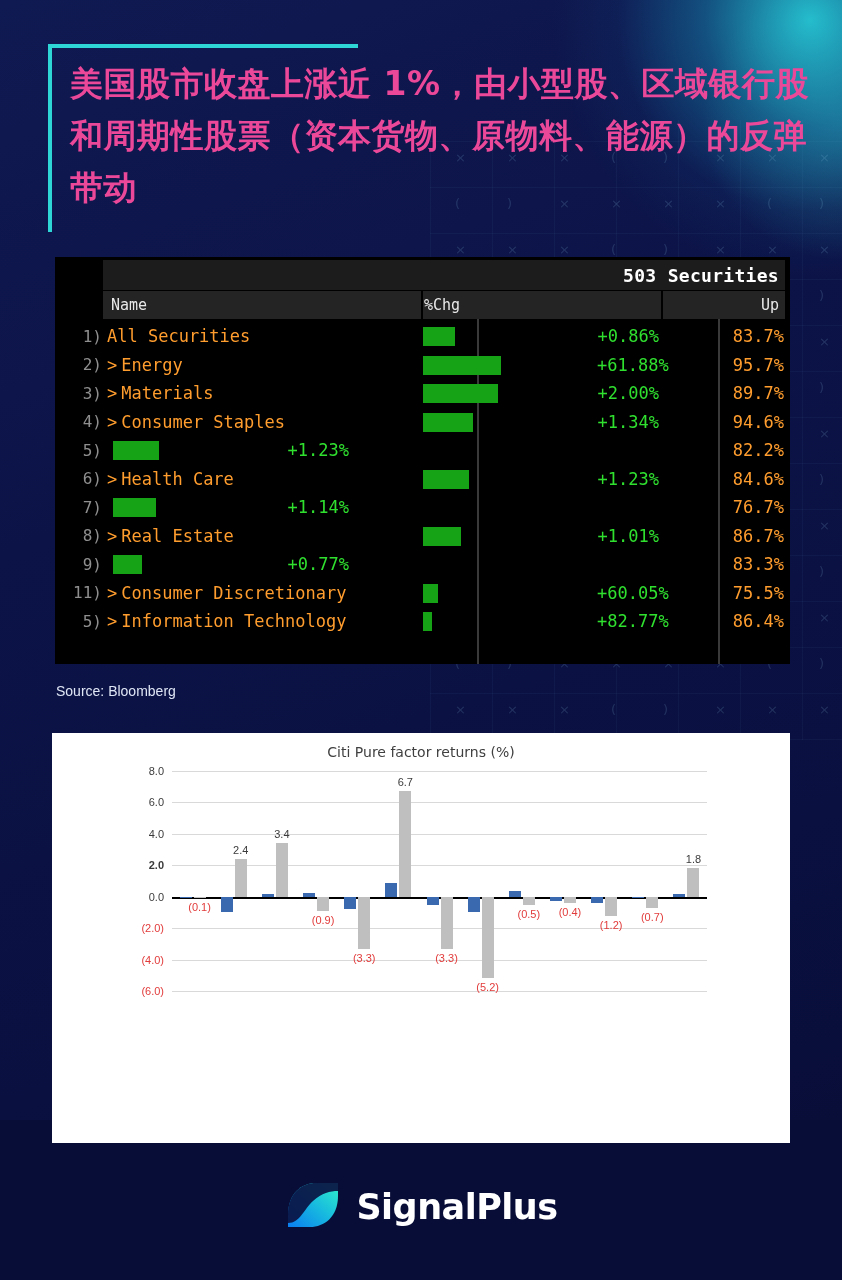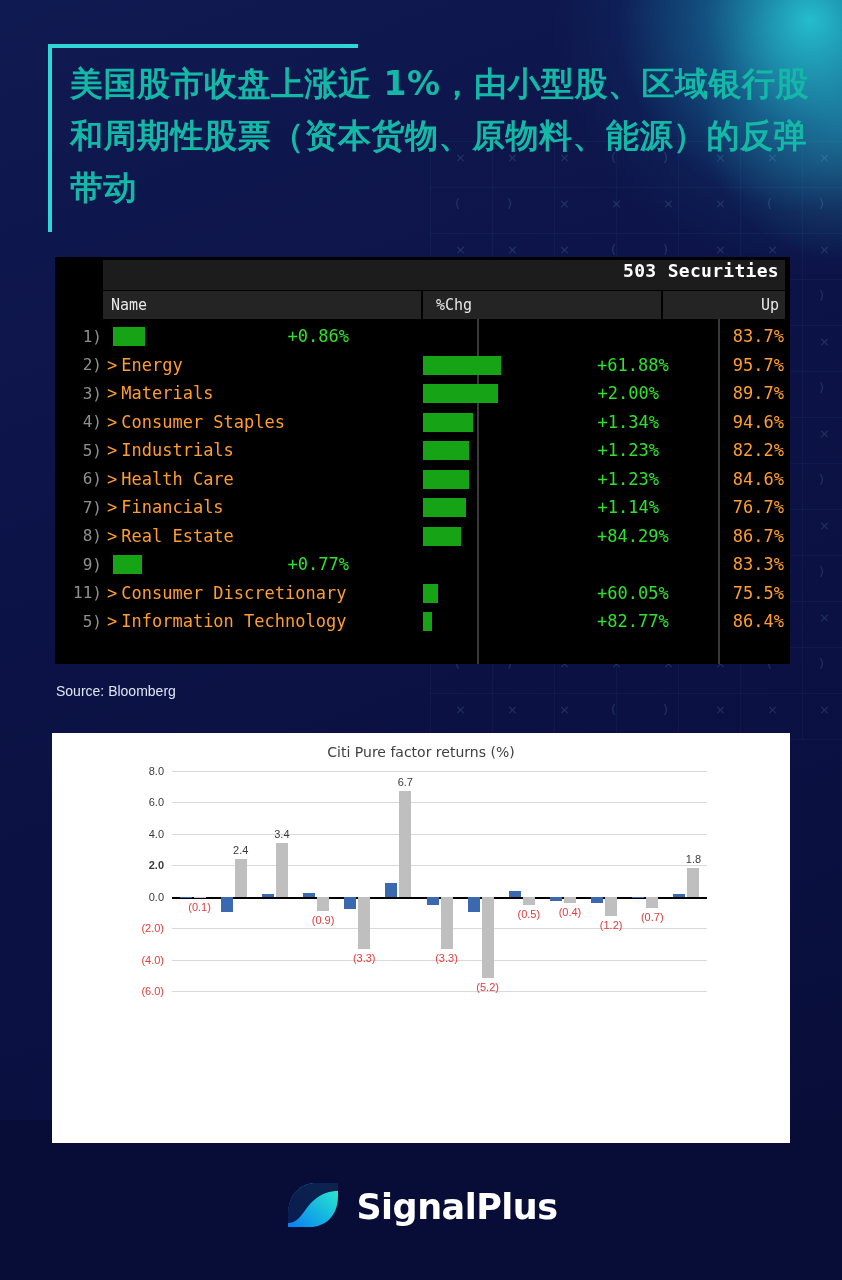--- a/index.html
+++ b/index.html
@@ -53,21 +53,21 @@
     position: absolute;
     left: 48px; top: 44px;
     width: 4px; height: 188px;
     background: #2fd6d6;
   }
   .title-text {
     position: absolute;
     left: 70px;
     top: 58px;
     width: 750px;
-    color: #14b8a6;
+    color: #ec4899;
     font-size: 33px;
     line-height: 1.58;
     font-weight: bold;
     letter-spacing: 0.5px;
     font-family: "DejaVu Sans", "Liberation Sans", sans-serif;
   }
 
   
   .bbg {
     position: absolute;
@@ -78,21 +78,21 @@
     background: #000000;
     font-family: "DejaVu Sans Mono", "Liberation Mono", monospace;
     overflow: hidden;
   }
   .bbg-topbar {
     position: absolute;
     left: 48px; top: 3px;
     width: 682px; height: 30px;
     background: #1c1c1c;
     display: flex;
-    align-items: flex-start;
+    align-items: center;
     justify-content: flex-end;
     padding-right: 6px;
   }
   .bbg-topbar-text {
     color: #ffffff;
     font-size: 18px;
     font-weight: bold;
     letter-spacing: 0.3px;
   }
   .bbg-hdr {
@@ -103,21 +103,21 @@
   }
   .bbg-hdr .cell {
     position: absolute;
     top: 0; height: 28px;
     color: #e8e8e8;
     font-size: 15px;
     display: flex;
     align-items: center;
   }
   .bbg-hdr .c-name { left: 8px; }
-  .bbg-hdr .c-chg  { right: 313px; margin-left: 12px; }
+  .bbg-hdr .c-chg  { right: 325px; margin-left: 12px; }
   .bbg-hdr .c-up   { right: 6px; }
   .bbg-hdr .div1 { position: absolute; left: 318px; top: 0; width: 2px; height: 28px; background: #000; }
   .bbg-hdr .div2 { position: absolute; left: 558px; top: 0; width: 2px; height: 28px; background: #000; }
 
   .bbg-rows {
     position: absolute;
     left: 0; top: 65px;
     width: 735px;
   }
   .bbg-row {
@@ -406,20 +406,21 @@
     <span class="div1"></span>
     <span class="div2"></span>
   </div>
 
   <div class="bbg-vline v1"></div>
   <div class="bbg-vline v2"></div>
 
   <div class="bbg-rows" id="bbg-rows">
       <div class="bbg-row">
         <span class="bbg-idx">1)</span>
+        <span class="bbg-name">All Securities</span>
         <span class="bbg-barcell">
           <span class="bbg-bar" style="width: 32.25px;"></span>
         </span>
         <span class="bbg-chg">+0.86%</span>
         <span class="bbg-up">83.7%</span>
       </div>
       <div class="bbg-row">
         <span class="bbg-idx">2)</span>
         <span class="bbg-name"><span class="arrow">&gt;</span>Energy</span>
         <span class="bbg-barcell">
@@ -441,52 +442,50 @@
         <span class="bbg-idx">4)</span>
         <span class="bbg-name"><span class="arrow">&gt;</span>Consumer Staples</span>
         <span class="bbg-barcell">
           <span class="bbg-bar" style="width: 50.25px;"></span>
         </span>
         <span class="bbg-chg">+1.34%</span>
         <span class="bbg-up">94.6%</span>
       </div>
       <div class="bbg-row">
         <span class="bbg-idx">5)</span>
-        <span class="bbg-name"><span class="arrow">&gt;</span>Industrials</span>
         <span class="bbg-barcell">
           <span class="bbg-bar" style="width: 46.125px;"></span>
         </span>
         <span class="bbg-chg">+1.23%</span>
         <span class="bbg-up">82.2%</span>
       </div>
       <div class="bbg-row">
         <span class="bbg-idx">6)</span>
         <span class="bbg-name"><span class="arrow">&gt;</span>Health Care</span>
         <span class="bbg-barcell">
           <span class="bbg-bar" style="width: 46.125px;"></span>
         </span>
         <span class="bbg-chg">+1.23%</span>
         <span class="bbg-up">84.6%</span>
       </div>
       <div class="bbg-row">
         <span class="bbg-idx">7)</span>
-        <span class="bbg-name"><span class="arrow">&gt;</span>Financials</span>
         <span class="bbg-barcell">
           <span class="bbg-bar" style="width: 42.75px;"></span>
         </span>
         <span class="bbg-chg">+1.14%</span>
         <span class="bbg-up">76.7%</span>
       </div>
       <div class="bbg-row">
         <span class="bbg-idx">8)</span>
         <span class="bbg-name"><span class="arrow">&gt;</span>Real Estate</span>
         <span class="bbg-barcell">
           <span class="bbg-bar" style="width: 37.875px;"></span>
         </span>
-        <span class="bbg-chg">+84.29%</span>
+        <span class="bbg-chg">+1.01%</span>
         <span class="bbg-up">86.7%</span>
       </div>
       <div class="bbg-row">
         <span class="bbg-idx">9)</span>
         <span class="bbg-barcell">
           <span class="bbg-bar" style="width: 28.875px;"></span>
         </span>
         <span class="bbg-chg">+0.77%</span>
         <span class="bbg-up">83.3%</span>
       </div>

